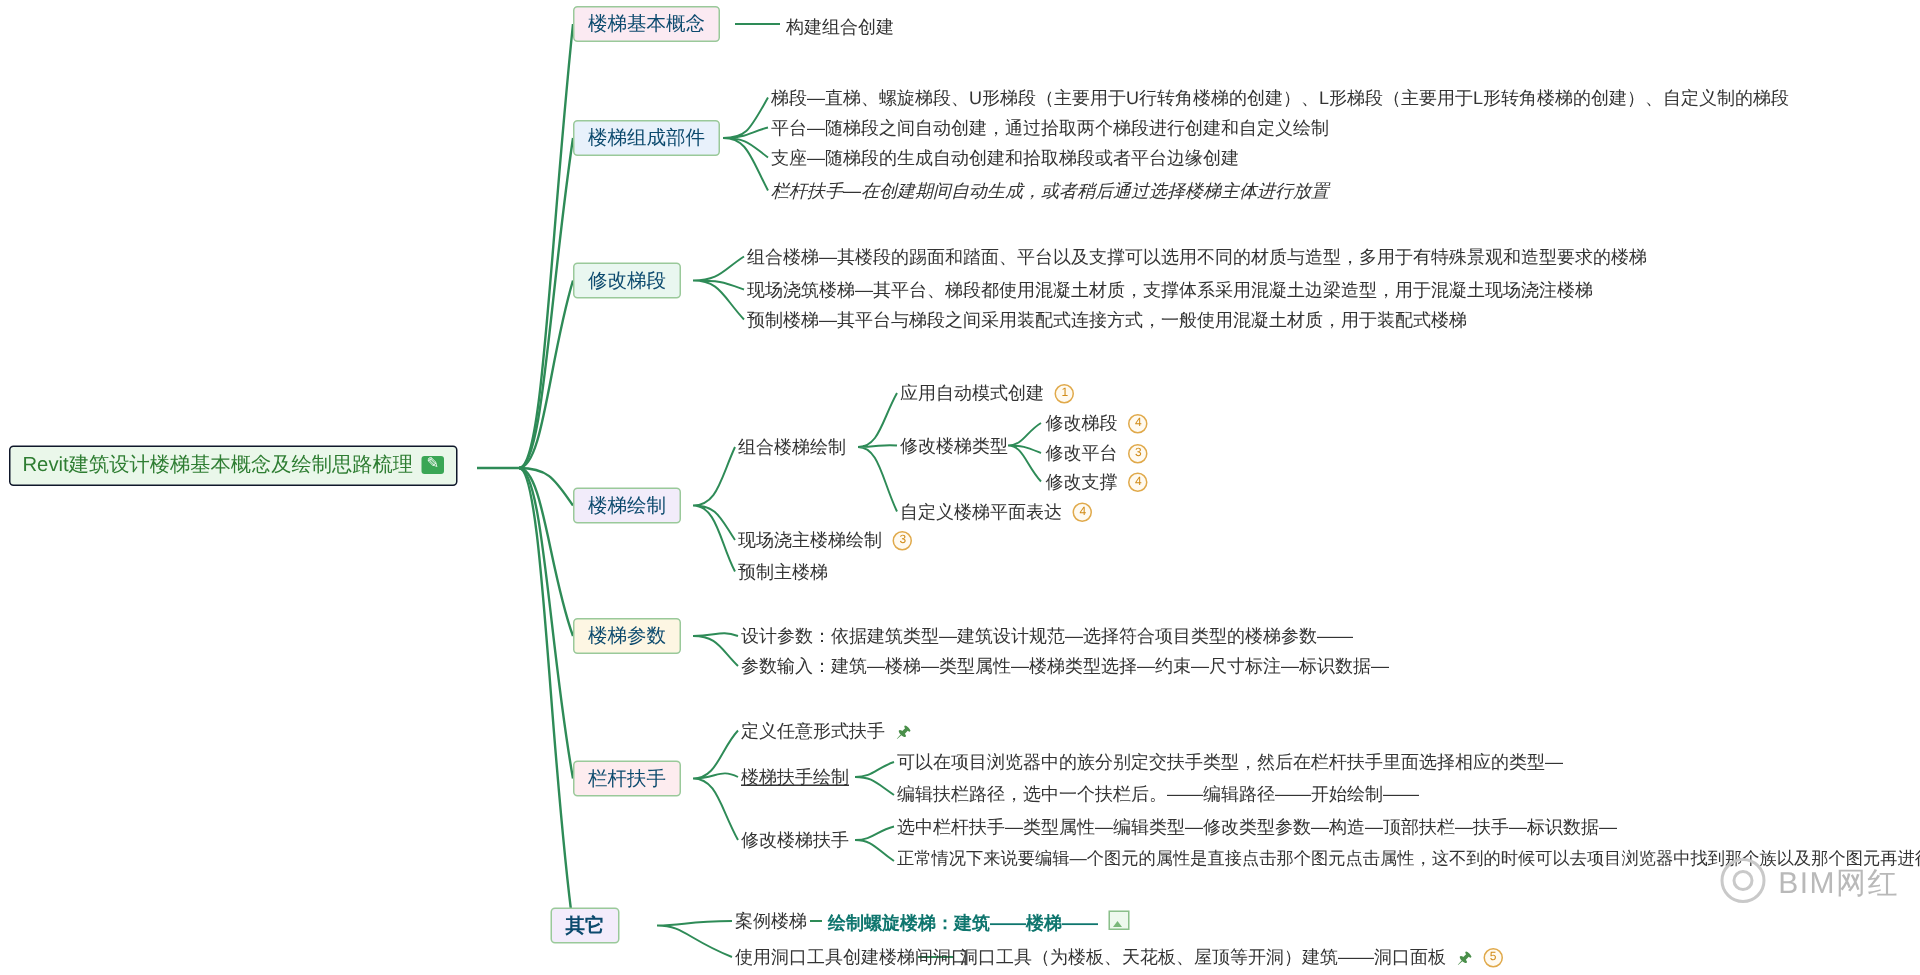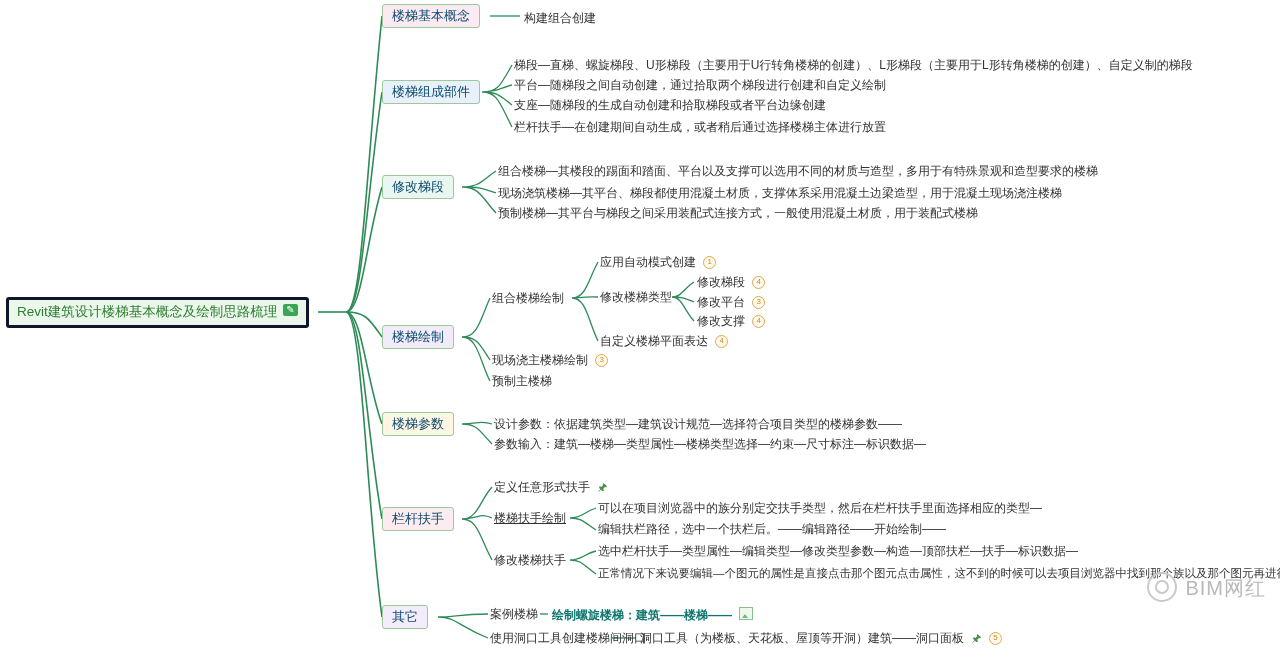--- a/index.html
+++ b/index.html
@@ -28,27 +28,27 @@
     pointer-events: none;
   }
   .node {
     position: absolute;
     white-space: nowrap;
     line-height: 1.25;
   }
   
   .root {
     background: #eaf7ea;
-    border: 3px solid #0f172a;
+    border: 1px solid #0f172a;
     border-radius: 3px;
     padding: 4px 8px;
     font-size: 13.5px;
     color: #2e7d32;
     display: flex;
-    align-items: flex-start;
+    align-items: center;
     gap: 6px;
   }
   .root .pen {
     display: inline-block;
     background: #3aa655;
     color: #fff;
     font-size: 10px;
     border-radius: 2px;
     padding: 1px 3px;
     line-height: 1;
@@ -206,21 +206,21 @@
   </div>
   <div class="node leaf" style="left:514px; top:58px;">
     <span>梯段—直梯、螺旋梯段、U形梯段（主要用于U行转角楼梯的创建）、L形梯段（主要用于L形转角楼梯的创建）、自定义制的梯段</span>
   </div>
   <div class="node leaf" style="left:514px; top:78px;">
     <span>平台—随梯段之间自动创建，通过拾取两个梯段进行创建和自定义绘制</span>
   </div>
   <div class="node leaf" style="left:514px; top:98px;">
     <span>支座—随梯段的生成自动创建和拾取梯段或者平台边缘创建</span>
   </div>
-  <div class="node leaf" style="left:514px; top:120px;">
+  <div class="node leaf" style="left:514px; top:120px;font-style:italic;">
     <span>栏杆扶手—在创建期间自动生成，或者稍后通过选择楼梯主体进行放置</span>
   </div>
 
   <div class="node branch mint" style="left:382px; top:175px;">
     <span>修改梯段</span>
   </div>
   <div class="node leaf" style="left:498px; top:164px;">
     <span>组合楼梯—其楼段的踢面和踏面、平台以及支撑可以选用不同的材质与造型，多用于有特殊景观和造型要求的楼梯</span>
   </div>
   <div class="node leaf" style="left:498px; top:186px;">
@@ -299,21 +299,21 @@
   <div class="node leaf" style="left:598px; top:522px;">
     <span>编辑扶栏路径，选中一个扶栏后。——编辑路径——开始绘制——</span>
   </div>
   <div class="node leaf" style="left:598px; top:544px;text-align:right;">
     <span>选中栏杆扶手—类型属性—编辑类型—修改类型参数—构造—顶部扶栏—扶手—标识数据—</span>
   </div>
   <div class="node leaf small" style="left:598px; top:566px;">
     <span>正常情况下来说要编辑—个图元的属性是直接点击那个图元点击属性，这不到的时候可以去项目浏览器中找到那个族以及那个图元再进行编辑—</span>
   </div>
 
-  <div class="node branch lav" style="left:382px; top:605px;">
+  <div class="node branch lav" style="left:367px; top:605px;font-weight:bold;">
     <span>其它</span>
   </div>
   <div class="node leaf" style="left:490px; top:607px;">
     <span>案例楼梯</span>
   </div>
   <div class="node leaf" style="left:490px; top:631px;">
     <span>使用洞口工具创建楼梯间洞口</span>
   </div>
   <div class="node leaf red" style="left:552px; top:607px;">
     <span>绘制螺旋楼梯：建筑——楼梯——</span>

